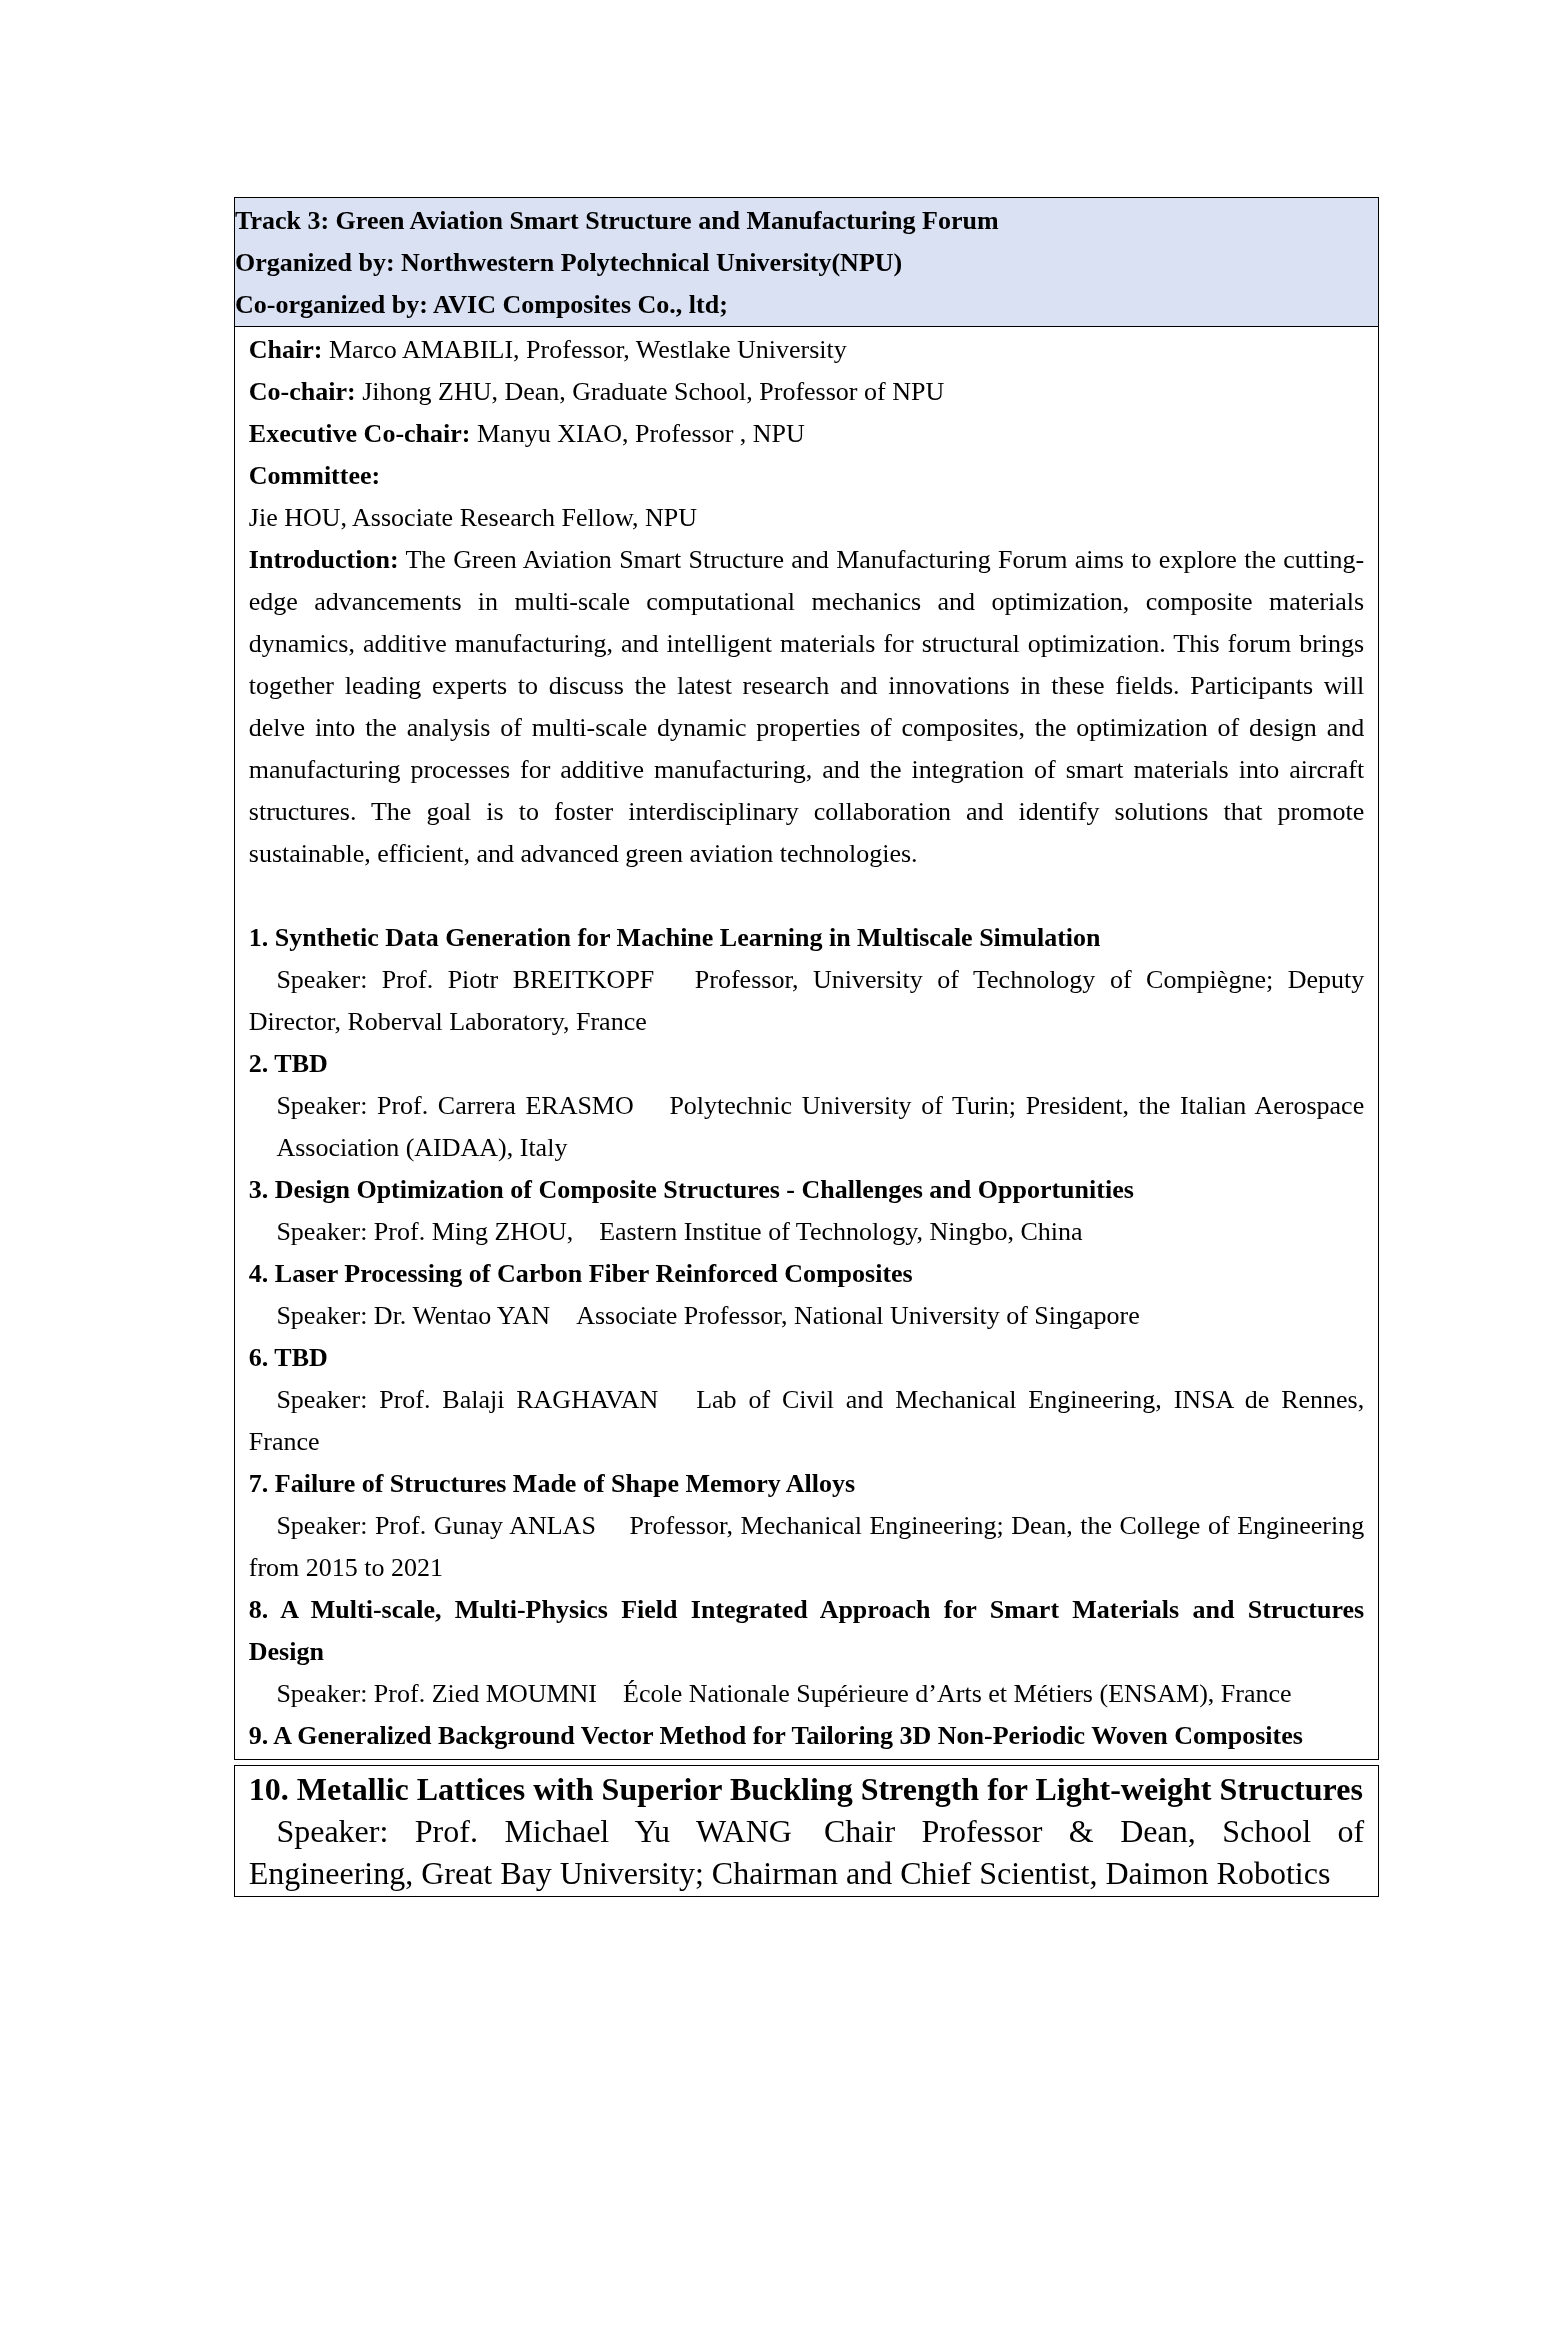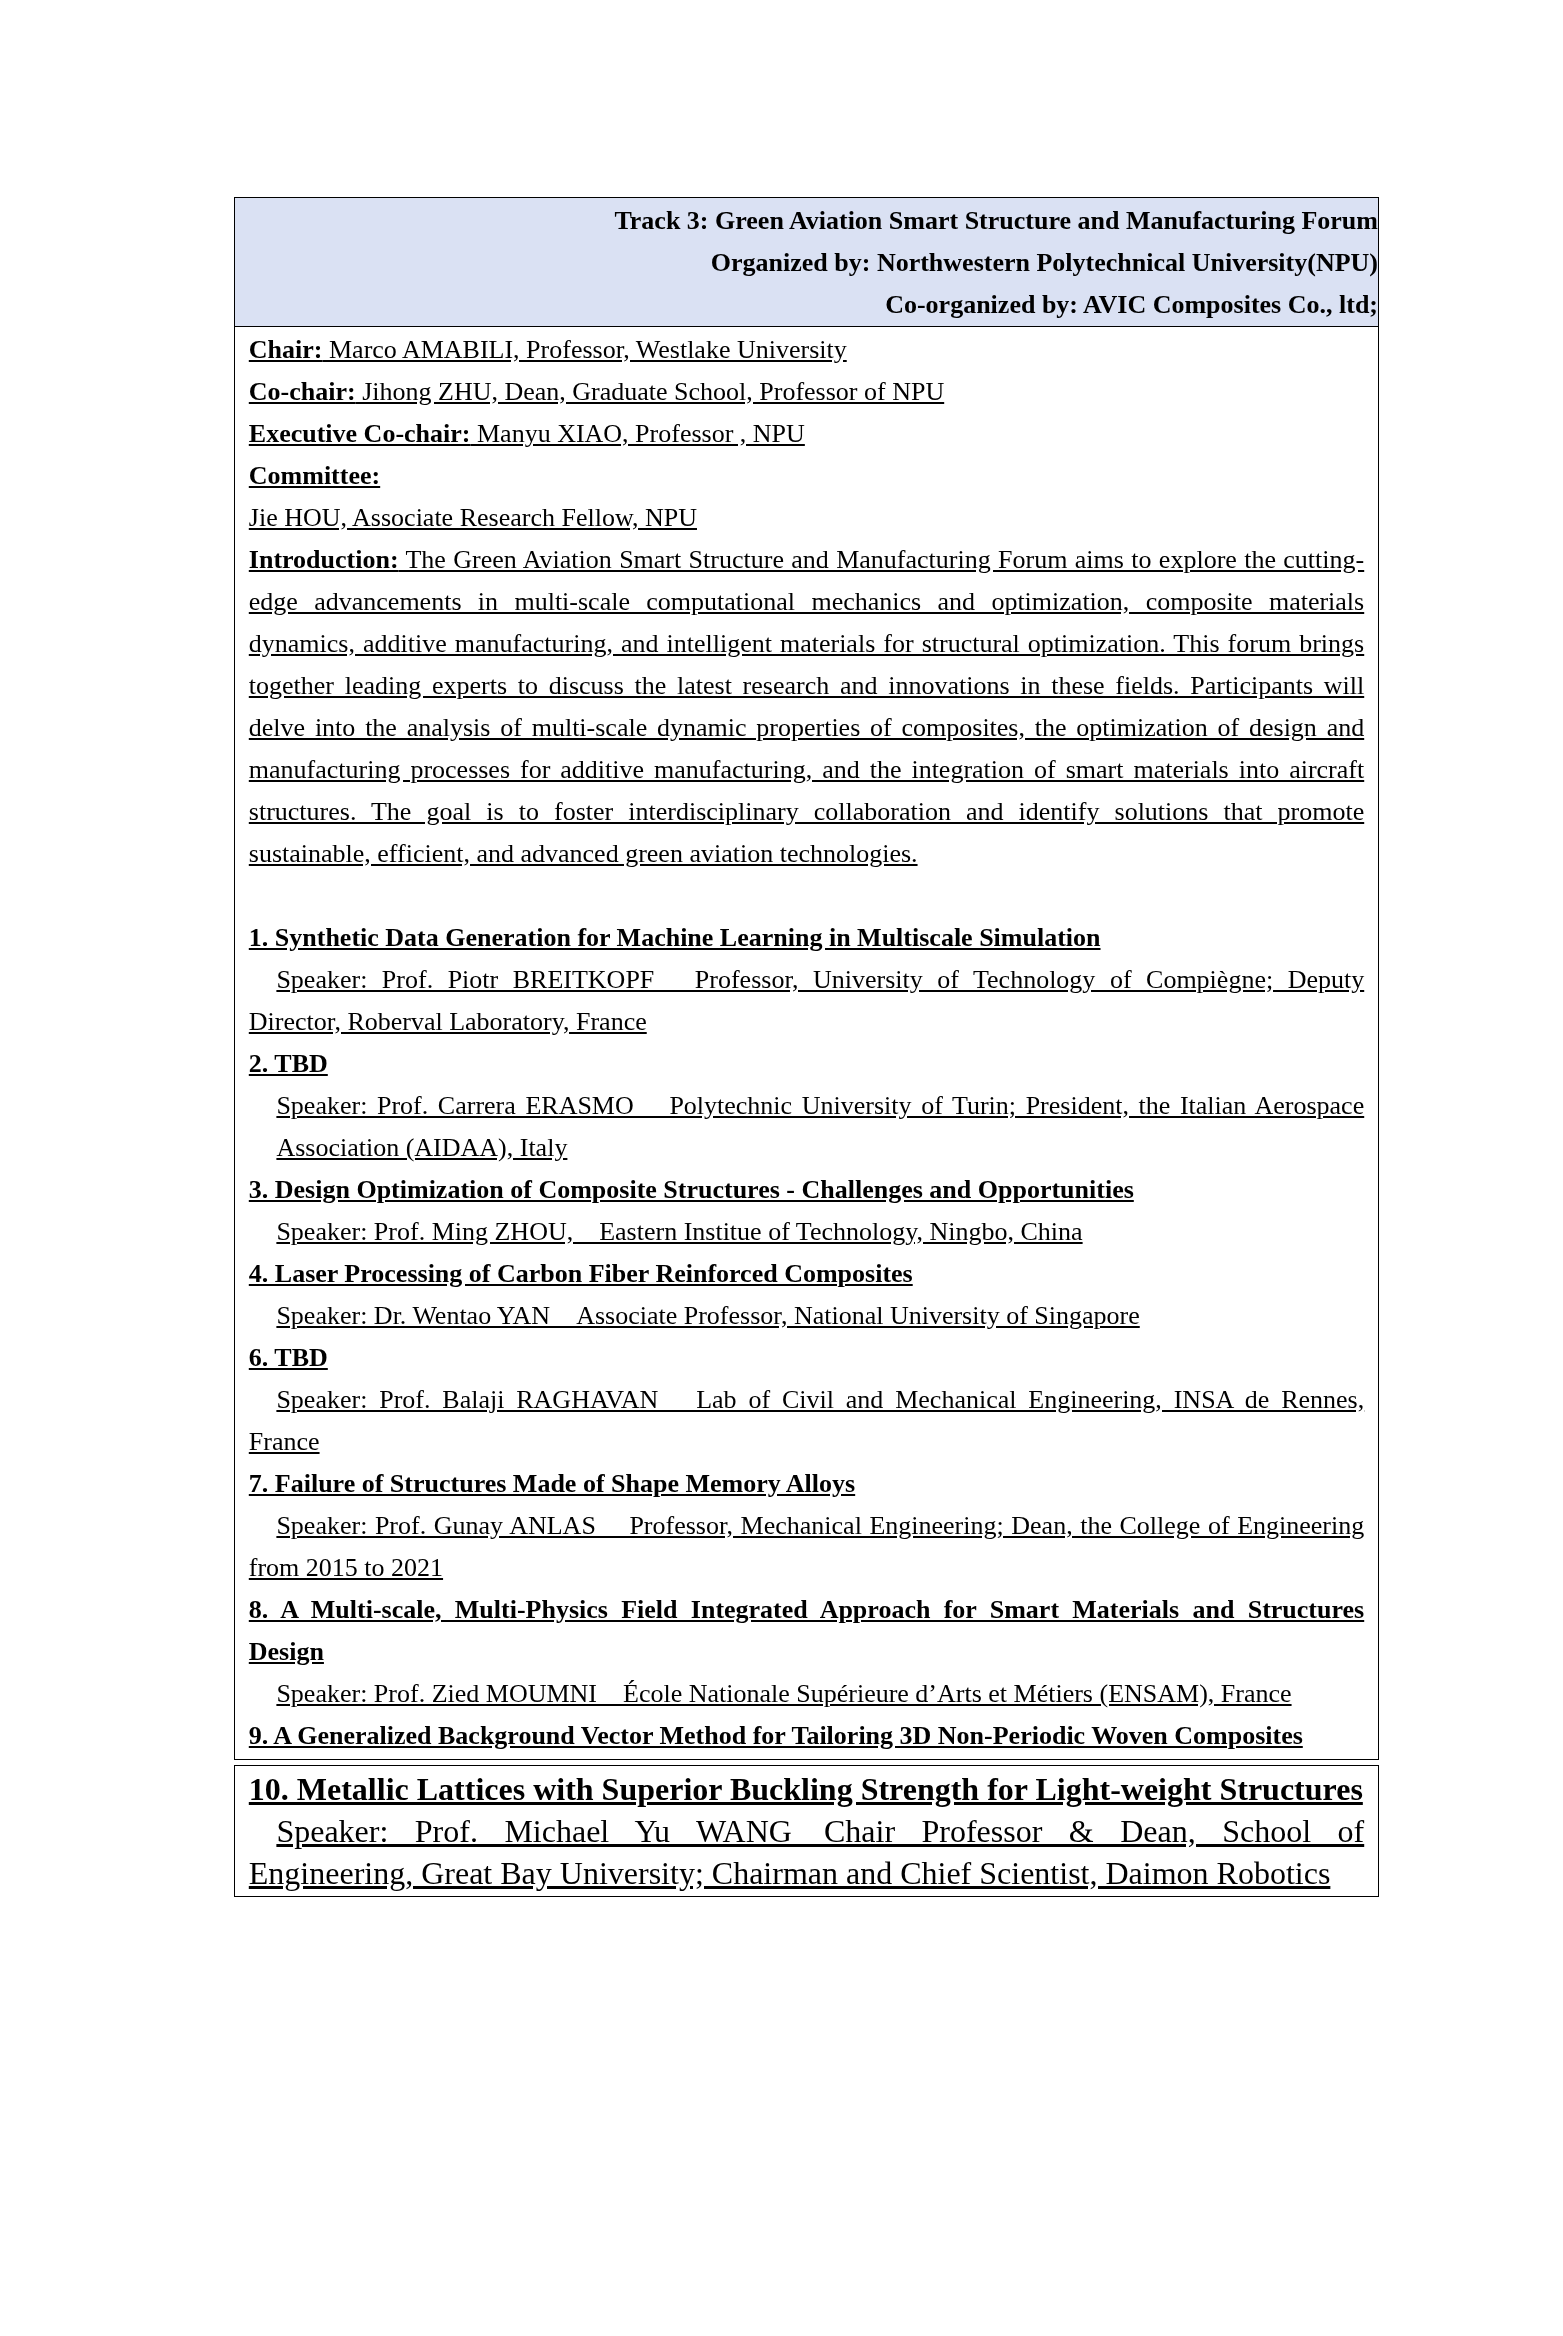--- a/index.html
+++ b/index.html
@@ -10,34 +10,34 @@
     }
     .page-table {
       position: absolute; left: 234px; top: 197px; width: 1145px;
     }
     .block {
       border: 1.5px solid #000;
       box-sizing: border-box;
     }
     .header {
       background: #dae1f3;
-      text-align: right;
+      text-align: left;
       font-weight: bold;
       font-size: 26px;
       line-height: 42px;
-      padding: 2px 0 0 0;
+      padding: 2px 12px 0 0;
       border-bottom: 1.5px solid #000;
       font-family: Liberation Serif, serif;
     }
     .body {
       padding: 2px 13.8px 2px 13.8px;
       font-size: 26px;
       line-height: 42px;
     }
-    .line { margin: 0; text-decoration: underline; }
+    .line { margin: 0; }
     .b { font-weight: bold; }
     .justify { text-align: justify; text-align-last: left; }
     .indent { padding-left: 27.6px; }
     .spacer { height: 42px; }
     .sep { height: 4.9px; border-top: 1.5px solid #000; box-sizing: border-box; }
     .block2 {
       border: 1.5px solid #000;
       border-top: none;
       padding: 2px 13.8px 2px 13.8px;
       font-size: 32px;

